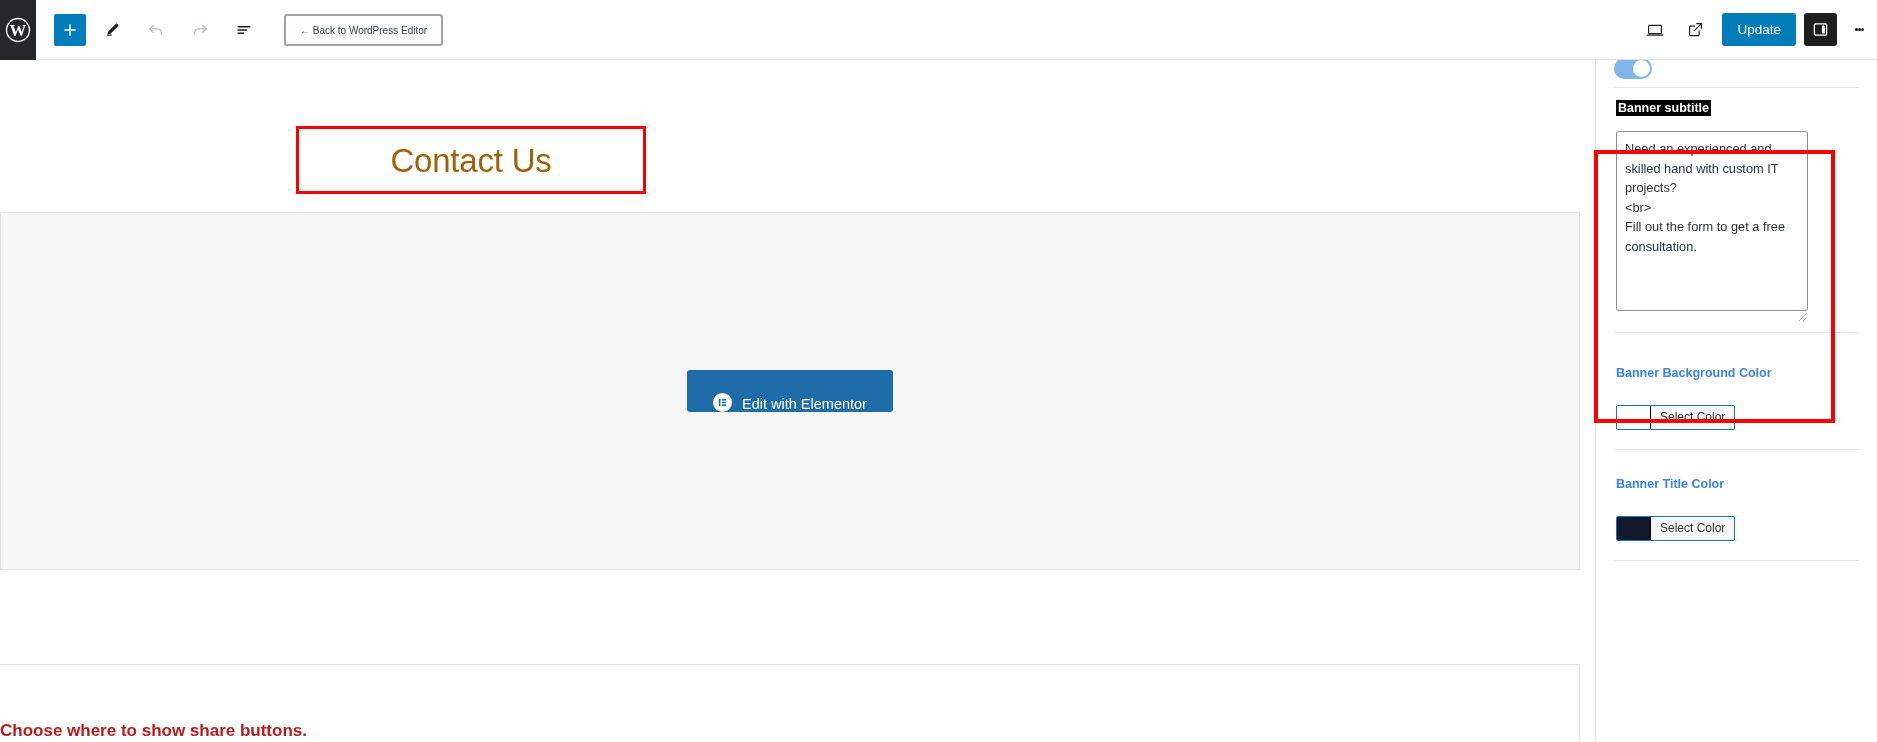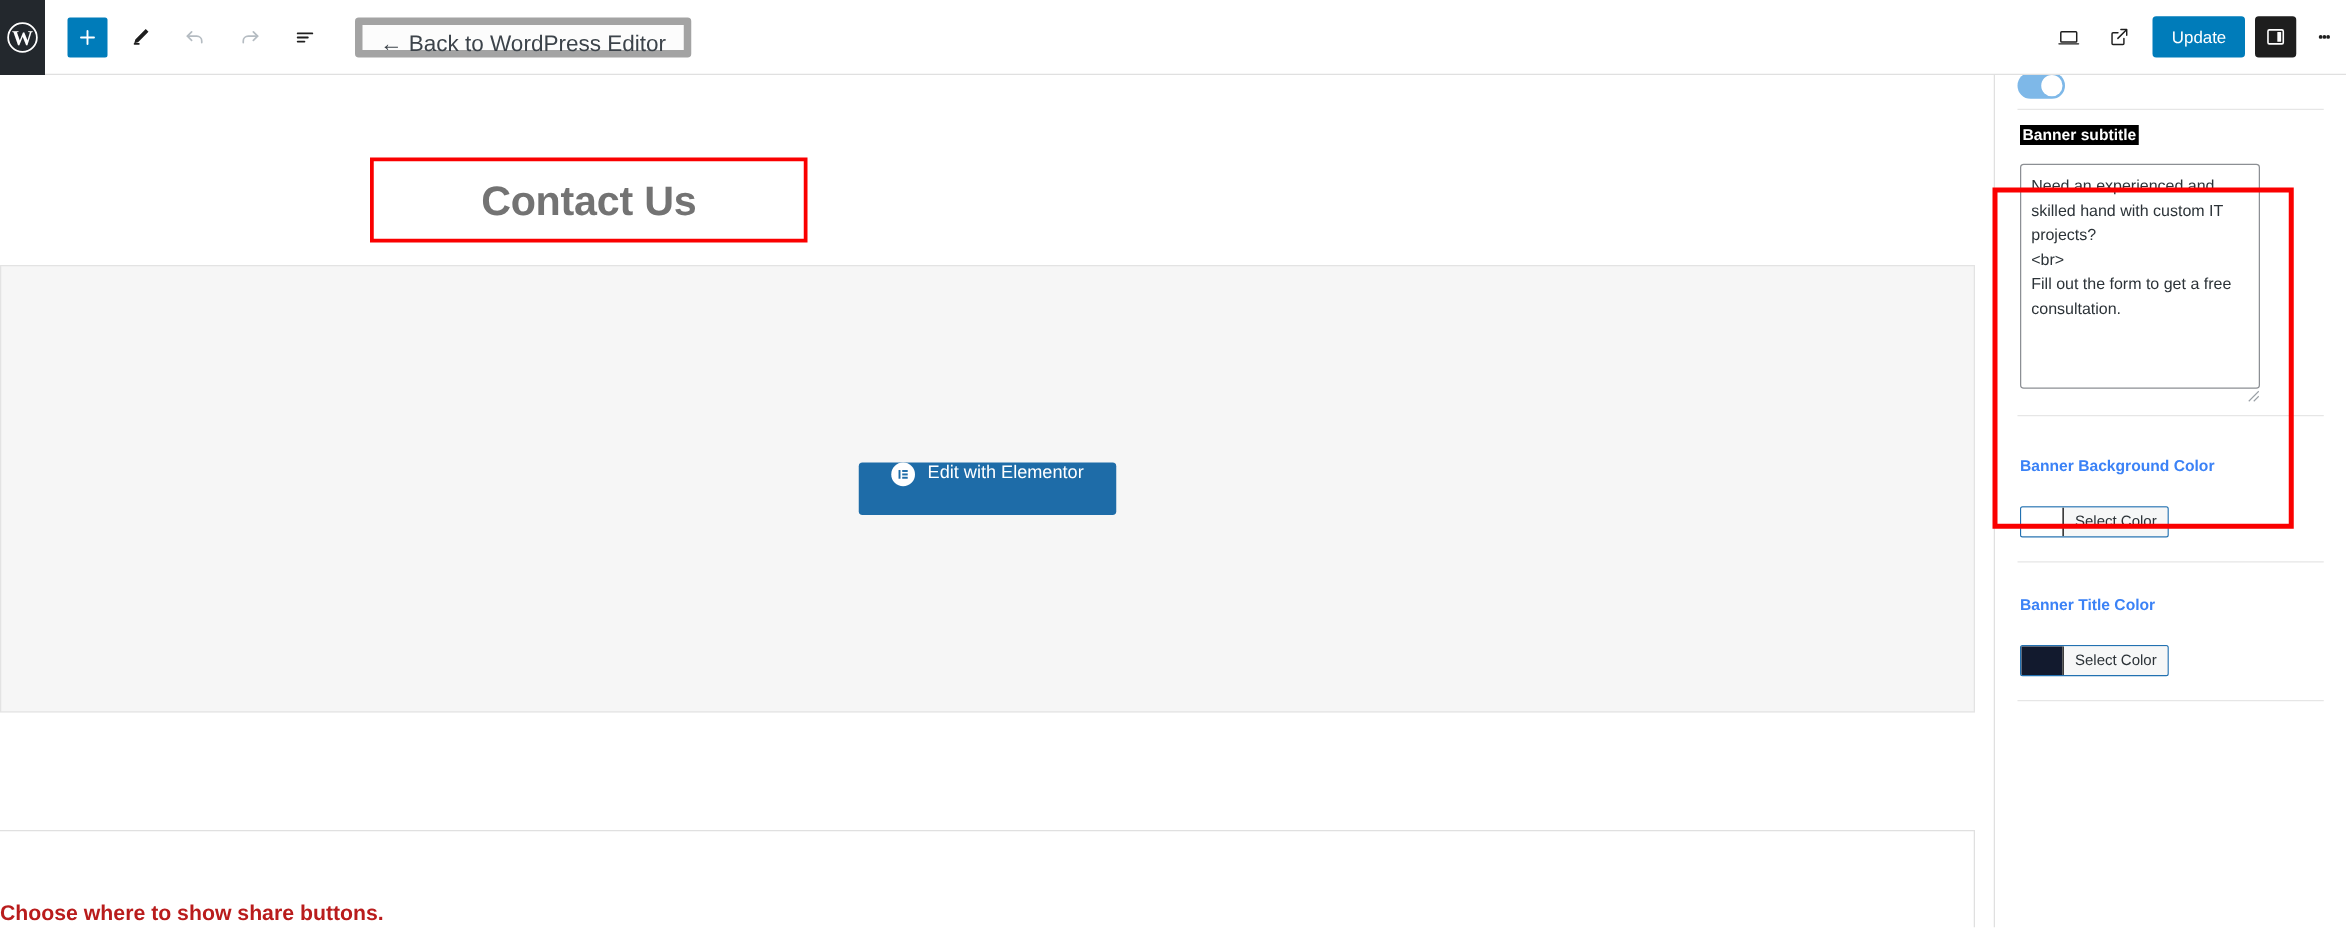--- a/index.html
+++ b/index.html
@@ -31,23 +31,23 @@
     background: transparent; border: none; border-radius: 2px; cursor: pointer;
   }
   .tb-btn.primary { background: #007cba; width: 32px; height: 32px; border-radius: 2px; }
   .tb-btn.primary svg { stroke: #fff; }
   .tb-btn.disabled svg { stroke: #b5bcc2; }
   .tb-gap { width: 8px; }
 
   .back-btn {
     margin-left: 22px;
     height: 32px; padding: 0 14px;
-    border: 6px solid #a3a3a3; border-radius: 3px;
+    border: 2px solid #a3a3a3; border-radius: 3px;
     background: #fcfcfc; color: #3c434a;
-    font-size: 18px; line-height: 30px; cursor: pointer;
+    font-size: 10px; line-height: 30px; cursor: pointer;
     white-space: nowrap;
   }
 
   .tb-right {
     margin-left: auto; display: flex; align-items: center; gap: 2px;
     padding-right: 2px;
   }
   .icon-btn {
     width: 38px; height: 38px; display: flex; align-items: center; justify-content: center;
     background: transparent; border: none; cursor: pointer; border-radius: 2px;
@@ -70,35 +70,35 @@
 
   
   .canvas {
     position: absolute; top: 60px; left: 0; width: 1595px; height: 682px;
     background: #ffffff; overflow: hidden;
   }
   .page-title-wrap {
     position: absolute; left: 296px; top: 68px; width: 350px; height: 68px;
   }
   .page-title {
-    font-size: 33px; font-weight: bold; color: #737373;
+    font-size: 33px; font-weight: normal; color: #a16207;
     text-align: center; line-height: 66px; letter-spacing: -0.2px;
   }
   .anno-red-title {
     position: absolute; left: 296px; top: 66px; width: 350px; height: 68px;
     border: 3px solid #fa0000; pointer-events: none;
   }
 
   .elementor-block {
     position: absolute; left: 0px; top: 152px; width: 1580px; height: 358px;
     background: #f6f6f6; border: 1px solid #e3e3e3;
     display: flex; align-items: center; justify-content: center;
   }
   .elementor-btn {
-    display: flex; align-items: flex-start; gap: 10px;
+    display: flex; align-items: flex-end; gap: 10px;
     background: #1e6ca8; color: #fff;
     height: 42px; padding: 0 26px; border: none; border-radius: 3px;
     font-size: 14.5px; cursor: pointer;
   }
   .el-circle {
     width: 19px; height: 19px; border-radius: 50%; background: #fff;
     display: flex; align-items: center; justify-content: center;
   }
 
   .social-panel {

